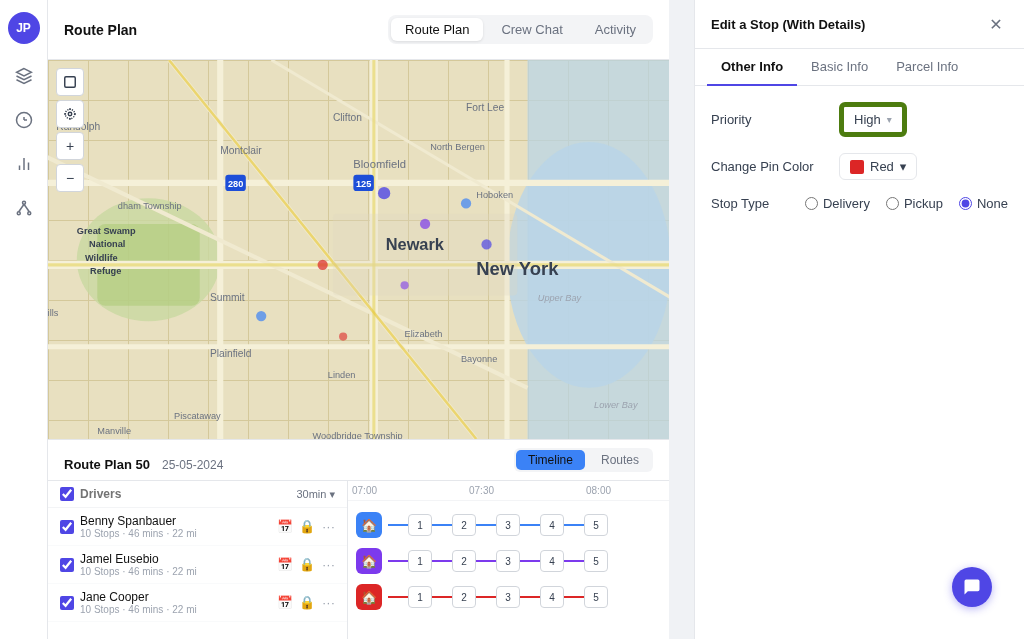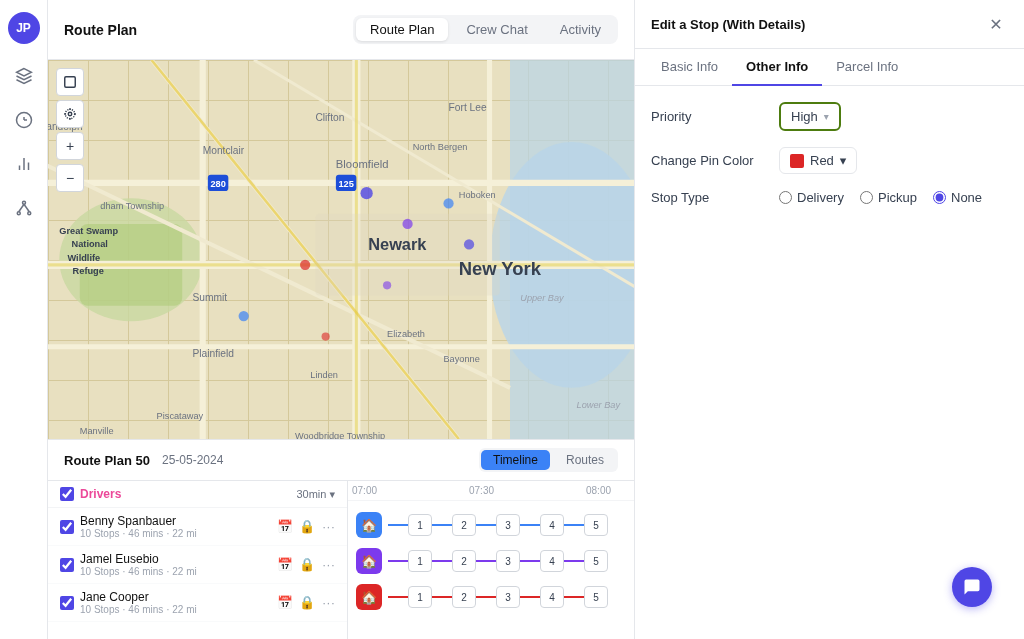--- a/index.html
+++ b/index.html
@@ -116,21 +116,21 @@
 
     
     .bottom-panel {
       background: #fff;
       border-top: 1px solid #e5e7eb;
       height: 200px;
       overflow: hidden;
     }
     .bottom-header {
       display: flex;
-      align-items: center;
+      align-items: flex-end;
       padding: 8px 16px;
       border-bottom: 1px solid #e5e7eb;
       gap: 12px;
     }
     .route-plan-label {
       font-size: 13px;
       font-weight: 600;
       color: #111;
     }
     .route-date {
@@ -176,21 +176,21 @@
       border-bottom: 1px solid #f3f4f6;
       gap: 6px;
     }
     .drivers-header-cb {
       width: 14px; height: 14px;
       accent-color: #4f46e5;
     }
     .drivers-header-label {
       font-size: 12px;
       font-weight: 600;
-      color: #ec4899;
+      color: #737373;
       flex: 1;
     }
     .drivers-header-time {
       font-size: 11px;
       color: #6b7280;
     }
     .driver-row {
       display: flex;
       align-items: center;
       padding: 6px 12px;
@@ -259,26 +259,27 @@
     .tl-line {
       height: 2px;
       width: 20px;
     }
     .tl-line.blue { background: #3b82f6; }
     .tl-line.purple { background: #7c3aed; }
     .tl-line.red { background: #dc2626; }
 
     
     .right-panel {
-      width: 390px;
+      width: 330px;
       background: #fff;
       border-left: 1px solid #e5e7eb;
       display: flex;
       flex-direction: column;
       height: 639px;
+      margin-left: 25px;
     }
     .panel-header {
       display: flex;
       align-items: center;
       padding: 12px 16px;
       border-bottom: 1px solid #e5e7eb;
       gap: 8px;
     }
     .panel-title {
       font-size: 13px;
@@ -342,21 +343,21 @@
       font-weight: 500;
     }
     .field-value {
       flex: 1;
     }
     .dropdown-btn {
       display: inline-flex;
       align-items: center;
       gap: 6px;
       padding: 5px 10px;
-      border: 2px solid #4d7c0f;
+      border: 5px solid #4d7c0f;
       border-radius: 6px;
       font-size: 13px;
       color: #374151;
       background: #fff;
       cursor: pointer;
     }
     .dropdown-btn .chevron { font-size: 10px; color: #9ca3af; }
 
     .color-btn {
       display: inline-flex;
@@ -667,22 +668,22 @@
   </div>
 </div>
 
 <div class="right-panel">
   <div class="panel-header">
     <span class="panel-title">Edit a Stop (With Details)</span>
     <div class="panel-close">✕</div>
   </div>
 
   <div class="panel-tabs">
+    <div class="panel-tab active">Other Info</div>
     <div class="panel-tab">Basic Info</div>
-    <div class="panel-tab active">Other Info</div>
     <div class="panel-tab">Parcel Info</div>
   </div>
 
   <div class="panel-body">
 
     <div class="field-row">
       <span class="field-label">Priority</span>
       <div class="field-value">
         <button class="dropdown-btn">
           <span>High</span>

